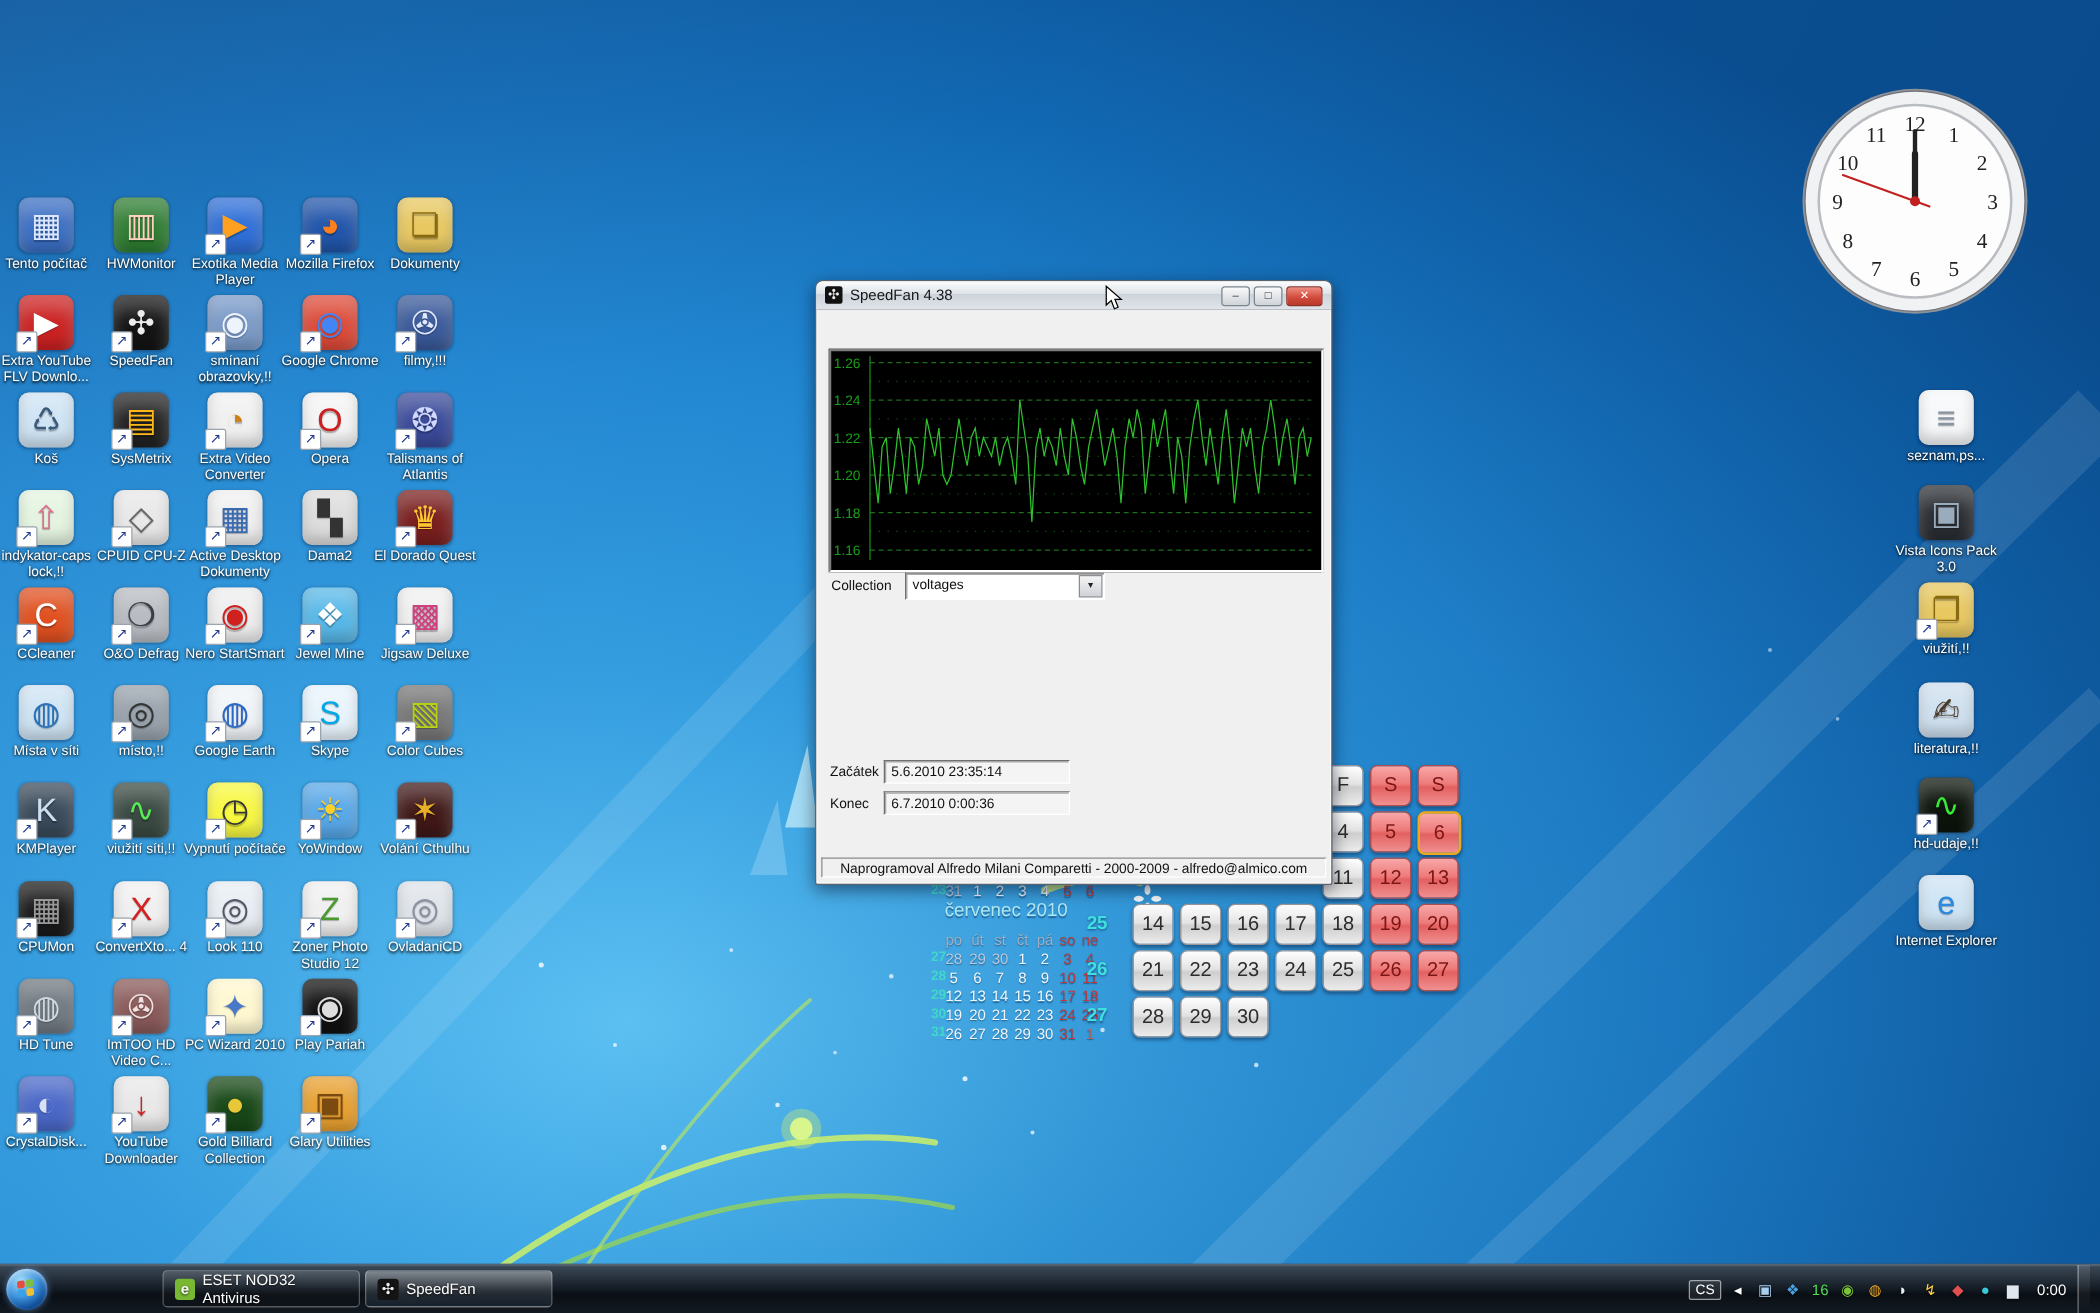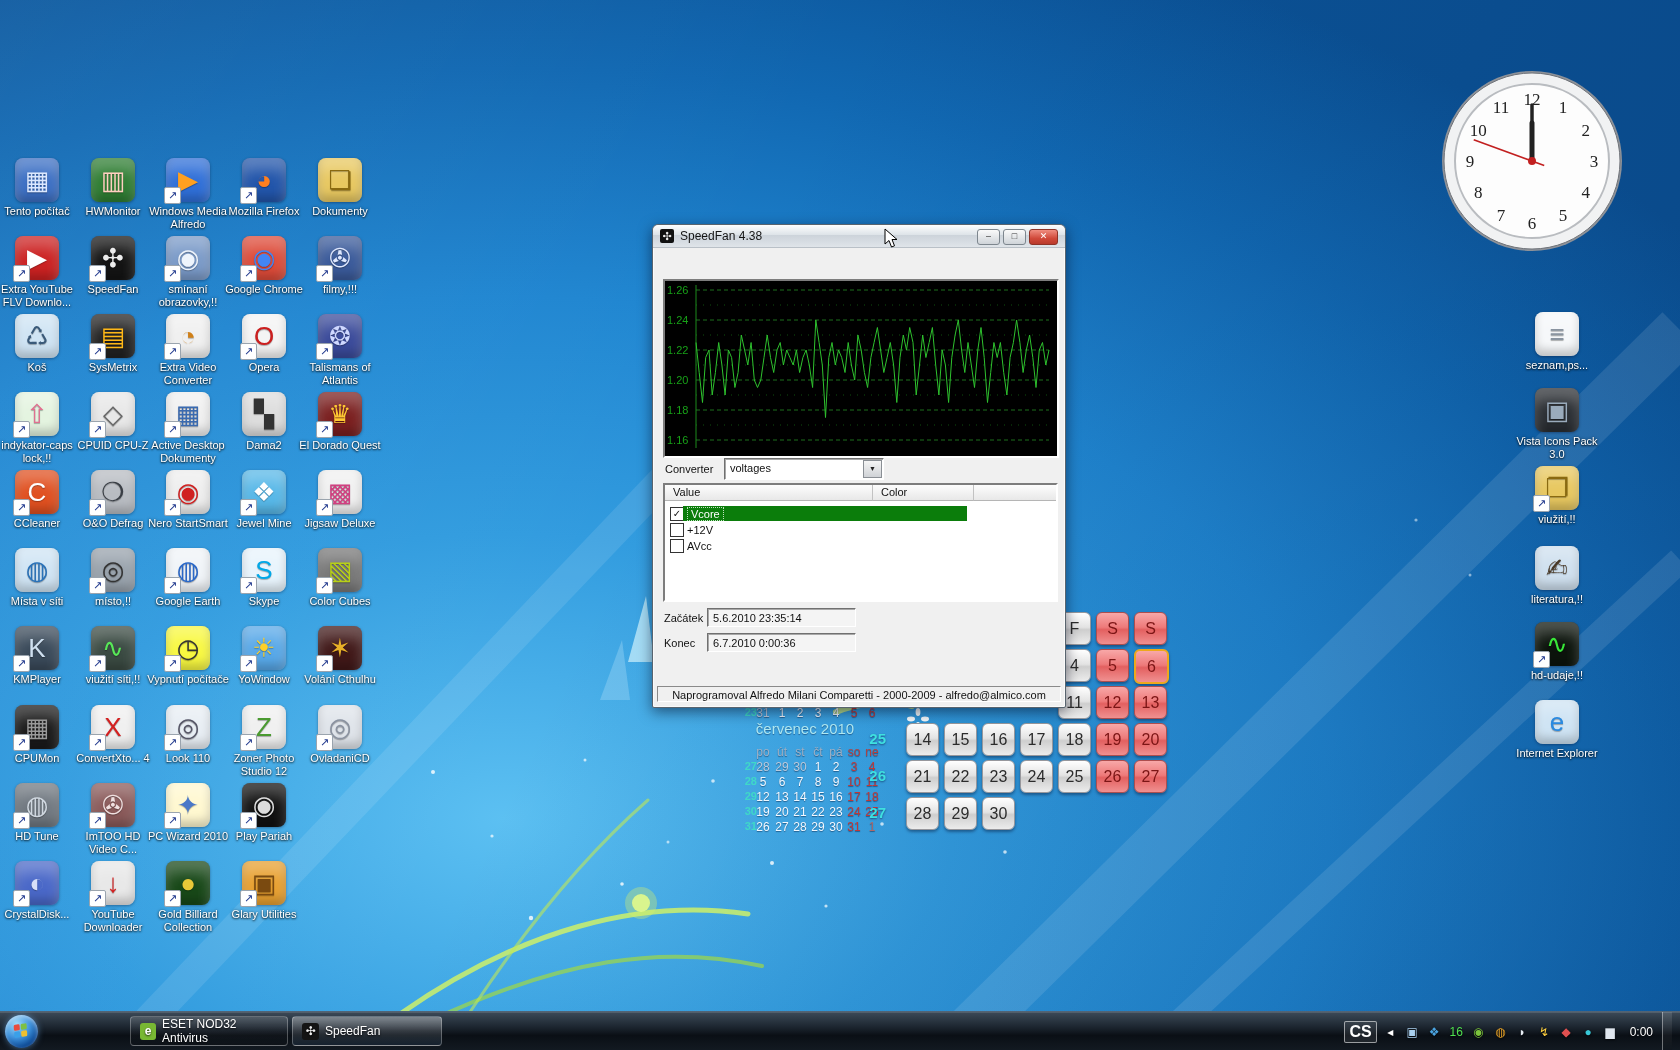--- a/index.html
+++ b/index.html
@@ -89,22 +89,22 @@
     grid-template-columns:6px 6px;grid-template-rows:6px 6px;gap:1px;transform:rotate(-4deg) skewY(-4deg);}
   #orb .flag i{border-radius:1.5px;display:block;}
   .tbtn{position:absolute;top:4px;height:30px;border:1px solid rgba(255,255,255,.28);border-radius:4px;
     background:linear-gradient(rgba(255,255,255,.16),rgba(255,255,255,.04) 50%,rgba(0,0,0,.12));
     color:#fff;font-size:12px;display:flex;align-items:center;gap:6px;padding:0 9px;box-sizing:border-box;
     text-shadow:0 1px 2px rgba(0,0,0,.8);}
   .tbtn.active{background:linear-gradient(rgba(255,255,255,.38),rgba(255,255,255,.14) 50%,rgba(40,70,100,.25));}
   .tbtn .bicon{width:17px;height:17px;border-radius:3px;display:flex;align-items:center;justify-content:center;
     font-size:12px;font-weight:bold;}
   #tray{position:absolute;right:8px;top:0;height:39px;display:flex;align-items:center;gap:5px;}
-  #langbox{border:1px solid rgba(255,255,255,.55);border-radius:2px;color:#fff;font-size:16px;
-    padding:1px 4px;background:rgba(255,255,255,.08);font-weight:bold;}
+  #langbox{border:1px solid rgba(255,255,255,.55);border-radius:2px;color:#fff;font-size:11px;
+    padding:1px 4px;background:rgba(255,255,255,.08);}
   .trico{width:17px;height:17px;display:flex;align-items:center;justify-content:center;font-size:12px;
     text-shadow:0 1px 2px rgba(0,0,0,.7);}
   #trayclock{color:#fff;font-size:12px;margin:0 4px 0 6px;text-shadow:0 1px 2px rgba(0,0,0,.8);}
   #showdesk{width:9px;height:39px;border-left:1px solid rgba(255,255,255,.4);
     background:linear-gradient(rgba(255,255,255,.12),rgba(0,0,0,.1));}
   #cursor{position:absolute;left:884px;top:228px;z-index:50;}
 </style>
 </head>
 <body>
 
@@ -161,21 +161,21 @@
       <div class="tile" style="background: linear-gradient(160deg, rgb(46, 125, 50), rgb(46, 125, 50));">
         <div class="g" style="color: rgb(255, 208, 192);">▥</div>
       </div>
       <div class="dlabel">HWMonitor</div>
     </div>
     <div class="dicon" style="left: 146px; top: 158px;">
       <div class="tile" style="background: linear-gradient(160deg, rgb(47, 111, 216), rgb(47, 111, 216));">
         <div class="g" style="color: rgb(255, 160, 32);">▶</div>
         <div class="sc">↗</div>
       </div>
-      <div class="dlabel">Windows Media Alfredo</div>
+      <div class="dlabel">Exotika Media Player</div>
     </div>
     <div class="dicon" style="left: 222px; top: 158px;">
       <div class="tile" style="background: linear-gradient(160deg, rgb(34, 85, 170), rgb(34, 85, 170));">
         <div class="g" style="color: rgb(255, 127, 31);">◕</div>
         <div class="sc">↗</div>
       </div>
       <div class="dlabel">Mozilla Firefox</div>
     </div>
     <div class="dicon" style="left: 298px; top: 158px;">
       <div class="tile" style="background: linear-gradient(160deg, rgb(232, 200, 96), rgb(232, 200, 96));">
@@ -673,42 +673,25 @@
         <text x="2" y="163" font-size="11" fill="#17a017" font-family="Liberation Sans, sans-serif">1.16</text>
         <line x1="31" y1="24" x2="384" y2="24" stroke="#0e4f0e" stroke-width="1" stroke-dasharray="1,6"></line>
         <line x1="31" y1="54" x2="384" y2="54" stroke="#0e4f0e" stroke-width="1" stroke-dasharray="1,6"></line>
         <line x1="31" y1="84" x2="384" y2="84" stroke="#0e4f0e" stroke-width="1" stroke-dasharray="1,6"></line>
         <line x1="31" y1="114" x2="384" y2="114" stroke="#0e4f0e" stroke-width="1" stroke-dasharray="1,6"></line>
         <line x1="31" y1="144" x2="384" y2="144" stroke="#0e4f0e" stroke-width="1" stroke-dasharray="1,6"></line>
         <line x1="31" y1="4" x2="31" y2="167" stroke="#1d8a1d" stroke-width="1"></line>
         <polyline points="31.0,61.5 34.2,91.5 37.5,121.5 40.7,76.5 44.0,69.0 47.2,114.0 50.4,91.5 53.7,61.5 56.9,84.0 60.1,114.0 63.4,69.0 66.6,76.5 69.9,106.5 73.1,91.5 76.3,54.0 79.6,69.0 82.8,84.0 86.1,61.5 89.3,99.0 92.5,106.5 95.8,99.0 99.0,76.5 102.2,54.0 105.5,76.5 108.7,91.5 112.0,69.0 115.2,61.5 118.4,84.0 121.7,69.0 124.9,76.5 128.2,84.0 131.4,69.0 134.6,91.5 137.9,76.5 141.1,69.0 144.3,84.0 147.6,106.5 150.8,39.0 154.1,61.5 157.3,84.0 160.5,136.5 163.8,76.5 167.0,61.5 170.3,84.0 173.5,69.0 176.7,76.5 180.0,91.5 183.2,61.5 186.4,84.0 189.7,99.0 192.9,54.0 196.2,69.0 199.4,91.5 202.6,106.5 205.9,76.5 209.1,61.5 212.4,46.5 215.6,69.0 218.8,91.5 222.1,76.5 225.3,61.5 228.6,84.0 231.8,121.5 235.0,76.5 238.3,54.0 241.5,69.0 244.7,46.5 248.0,61.5 251.2,114.0 254.5,84.0 257.7,54.0 260.9,76.5 264.2,61.5 267.4,46.5 270.7,84.0 273.9,114.0 277.1,69.0 280.4,84.0 283.6,121.5 286.8,76.5 290.1,54.0 293.3,39.0 296.6,69.0 299.8,91.5 303.0,61.5 306.3,84.0 309.5,106.5 312.8,69.0 316.0,46.5 319.2,76.5 322.5,121.5 325.7,91.5 328.9,61.5 332.2,76.5 335.4,61.5 338.7,91.5 341.9,114.0 345.1,76.5 348.4,61.5 351.6,39.0 354.9,61.5 358.1,91.5 361.3,69.0 364.6,54.0 367.8,76.5 371.0,106.5 374.3,69.0 377.5,61.5 380.8,84.0 384.0,69.0" fill="none" stroke="#2ec22e" stroke-width="1"></polyline>
       </svg>
   </div>
-  <span id="arow" class="flabel" style="left:12px">Converter</span>
+  <span id="arow" class="flabel" style="left:12px">Collection</span>
   <div id="combo">
     <span class="cval">voltages</span>
     <span class="cbtn">▼</span>
   </div>
-  <div id="vlist">
-    <div class="hcell" style="left:0;width:208px">Value</div>
-    <div class="hcell" style="left:208px;width:101px">Color</div>
-    <div class="hcell" style="left:309px;width:82px;border-right:none"></div>
-  <div class="lrow" style="top: 21px;">
-        <div class="cb">✓</div>
-        <div class="selbar" style="background: rgb(11, 125, 11);"><span>Vcore</span></div>
-      </div>
-      <div class="lrow" style="top: 37px;">
-        <div class="cb"></div>
-        <div class="rlabel">+12V</div>
-      </div>
-      <div class="lrow" style="top: 53px;">
-        <div class="cb"></div>
-        <div class="rlabel">AVcc</div>
-      </div>
-    </div>
   <span class="flabel" style="top:387px">Začátek</span>
   <div class="field" style="top:383px">5.6.2010 23:35:14</div>
   <span class="flabel" style="top:412px">Konec</span>
   <div class="field" style="top:408px">6.7.2010 0:00:36</div>
   <div id="status">Naprogramoval Alfredo Milani Comparetti - 2000-2009 - alfredo@almico.com</div>
 </div>
 
 <svg id="cursor" width="16" height="22" viewBox="0 0 16 22">
   <polygon points="1,1 1,16 5,12.5 7.5,19 10.5,17.8 8,11.5 13,11.5" fill="#fff" stroke="#000" stroke-width="1"></polygon>
 </svg>

